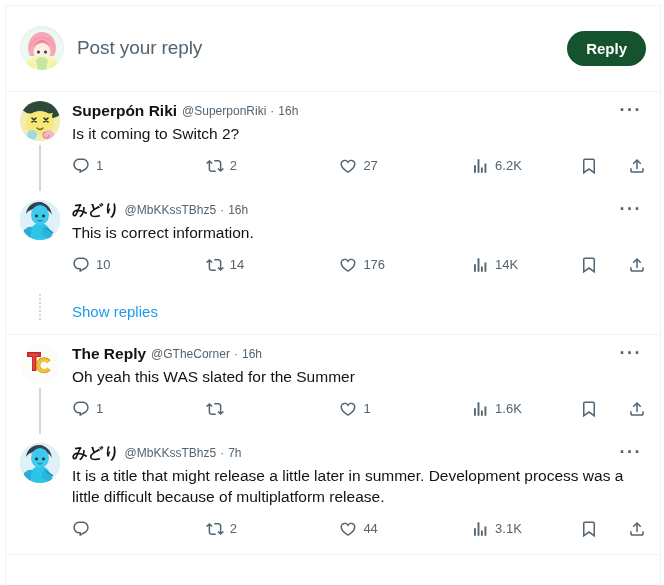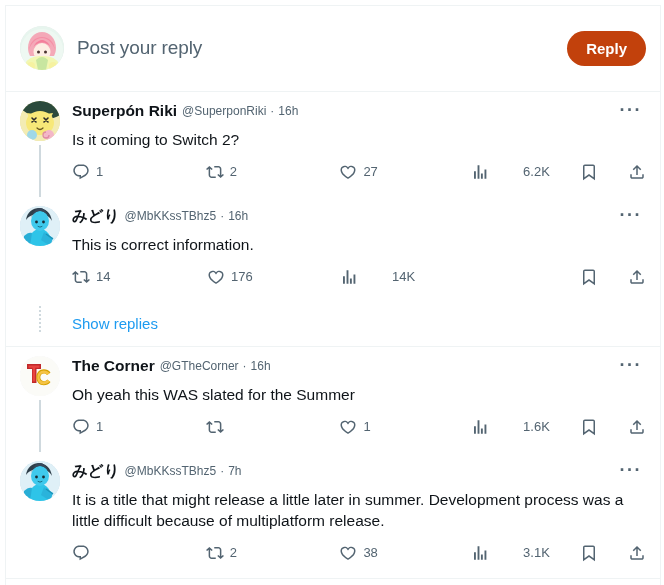--- a/index.html
+++ b/index.html
@@ -38,21 +38,21 @@
     min-height: 86px;
   }
   .compose-placeholder {
     flex: 1;
     font-size: 19px;
     color: #536471;
     margin-left: 13px;
     letter-spacing: -0.1px;
   }
   .reply-btn {
-    background: #c2410c;
+    background: #14532d;
     color: #ffffff;
     font-size: 15px;
     font-weight: bold;
     border: none;
     border-radius: 999px;
     padding: 9px 19px;
     cursor: default;
     font-family: "Liberation Sans", sans-serif;
   }
 
@@ -121,21 +121,21 @@
     color: #536471;
     font-size: 18px;
     line-height: 16px;
     letter-spacing: 1.5px;
     font-weight: bold;
   }
   .txt {
     font-size: 15.5px;
     color: #0f1419;
     line-height: 21px;
-    margin-top: 8px;
+    margin-top: 2px;
     white-space: pre-wrap;
     word-wrap: break-word;
   }
 
   
   .actions {
     display: flex;
     align-items: center;
     margin-top: 11px;
     padding-bottom: 12px;
@@ -146,21 +146,21 @@
     display: flex;
     align-items: center;
     color: #536471;
     font-size: 13px;
     line-height: 16px;
   }
   .act .cnt { margin-left: 6px; }
   .act-reply  { width: 135px; }
   .act-rt     { width: 135px; }
   .act-like   { width: 133px; }
-  .act-views  { width: 110px; gap: 28px; }
+  .act-views  { width: 110px; }
   .act-right  { margin-left: auto; display: flex; align-items: center; gap: 30px; }
   .icon { width: 18px; height: 18px; display: block; }
   .icon svg { display: block; }
   .show-replies {
     color: #1d9bf0;
     font-size: 15px;
     padding: 13px 0 14px 0;
     text-align: center;
   }
   .sr-row { display: flex; padding: 0 14px; }
@@ -311,20 +311,28 @@
       <div class="tweet-body">
         <div class="hdr">
           <span class="dname">みどり</span>
           <span class="handle">@MbKKssTBhz5</span>
           <span class="sep">·</span>
           <span class="time">16h</span>
         </div>
         <div class="txt">This is correct information.</div>
 
         <div class="actions">
+          <div class="act act-reply">
+            <span class="icon">
+              <svg viewBox="0 0 24 24" width="18" height="18">
+                    <path fill="#536471" d="M1.751 10c0-4.42 3.584-8 8.005-8h4.366c4.49 0 8.129 3.64 8.129 8.13 0 2.96-1.607 5.68-4.196 7.11l-8.054 4.46v-3.69h-.067c-4.49.1-8.183-3.51-8.183-8.01zm8.005-6c-3.317 0-6.005 2.69-6.005 6 0 3.37 2.77 6.08 6.138 6.01l.351-.01h1.761v2.3l5.087-2.81c1.951-1.08 3.163-3.13 3.163-5.36 0-3.39-2.744-6.13-6.129-6.13H9.756z"></path>
+                  </svg>
+            </span>
+            <span class="cnt">10</span>
+          </div>
           <div class="act act-rt">
             <span class="icon">
               <svg viewBox="0 0 24 24" width="18" height="18">
                     <path fill="#536471" d="M4.5 3.88l4.432 4.14-1.364 1.46L5.5 7.55V16c0 1.1.896 2 2 2H13v2H7.5c-2.209 0-4-1.79-4-4V7.55L1.432 9.48.068 8.02 4.5 3.88zM16.5 6H11V4h5.5c2.209 0 4 1.79 4 4v8.45l2.068-1.93 1.364 1.46-4.432 4.14-4.432-4.14 1.364-1.46 2.068 1.93V8c0-1.1-.896-2-2-2z"></path>
                   </svg>
             </span>
             <span class="cnt">14</span>
           </div>
           <div class="act act-like">
             <span class="icon">
@@ -379,21 +387,21 @@
             <path d="M8.5 9.5h11v2.2h-4.3v13.8h-2.5V11.7H8.5z" fill="#e8433f"></path>
             <path d="M30.5 16.5c-1.6-2.1-4-3.2-6.6-3.2-4.4 0-7.6 3.3-7.6 8 0 4.6 3.1 8 7.5 8 2.7 0 5.1-1.2 6.7-3.3l-3.3-2.6c-.8 1.1-2 1.8-3.3 1.8-2.1 0-3.6-1.6-3.6-3.9 0-2.3 1.5-3.9 3.6-3.9 1.3 0 2.5.6 3.3 1.7z" fill="#d6a100"></path>
             <path d="M29.6 17.3c-1.5-1.8-3.6-2.7-5.8-2.7-3.8 0-6.5 2.9-6.5 6.9 0 4 2.7 6.9 6.4 6.9 2.3 0 4.4-1 5.9-2.8l-2.4-1.9c-1 1.2-2.3 1.9-3.7 1.9-2.4 0-4-1.8-4-4.1 0-2.4 1.7-4.2 4-4.2 1.4 0 2.7.6 3.6 1.8z" fill="#f5c344"></path>
           </svg>
         </div>
         <div class="thread-line"></div>
       </div>
 
       <div class="tweet-body">
         <div class="hdr">
-          <span class="dname">The Corner</span>
+          <span class="dname">The Reply</span>
           <span class="handle">@GTheCorner</span>
           <span class="sep">·</span>
           <span class="time">16h</span>
         </div>
         <div class="txt">Oh yeah this WAS slated for the Summer</div>
 
         <div class="actions">
           <div class="act act-reply">
             <span class="icon">
               <svg viewBox="0 0 24 24" width="18" height="18">
@@ -489,21 +497,21 @@
                   </svg>
             </span>
             <span class="cnt">2</span>
           </div>
           <div class="act act-like">
             <span class="icon">
               <svg viewBox="0 0 24 24" width="18" height="18">
                     <path fill="#536471" d="M16.697 5.5c-1.222-.06-2.679.51-3.89 2.16l-.805 1.09-.806-1.09C9.984 6.01 8.526 5.44 7.304 5.5c-1.243.07-2.349.78-2.91 1.91-.552 1.12-.633 2.78.479 4.82 1.074 1.97 3.257 4.27 7.129 6.61 3.87-2.34 6.052-4.64 7.126-6.61 1.111-2.04 1.03-3.7.477-4.82-.561-1.13-1.666-1.84-2.908-1.91zm4.187 7.69c-1.351 2.48-4.001 5.12-8.379 7.67l-.503.3-.504-.3c-4.379-2.55-7.029-5.19-8.382-7.67-1.36-2.5-1.41-4.86-.514-6.67.887-1.79 2.647-2.91 4.601-3.01 1.651-.09 3.368.56 4.798 2.01 1.429-1.45 3.146-2.1 4.796-2.01 1.954.1 3.714 1.22 4.601 3.01.896 1.81.846 4.17-.514 6.67z"></path>
                   </svg>
             </span>
-            <span class="cnt">38</span>
+            <span class="cnt">44</span>
           </div>
           <div class="act act-views">
             <span class="icon">
               <svg viewBox="0 0 24 24" width="18" height="18">
                     <path fill="#536471" d="M8.75 21V3h2.5v18h-2.5zM18 21V8.5h2.5V21H18zM4 21l.004-10h2.5L6.5 21H4zm9.248 0v-7h2.5v7h-2.5z"></path>
                   </svg>
             </span>
             <span class="cnt">3.1K</span>
           </div>
           <div class="act-right">

